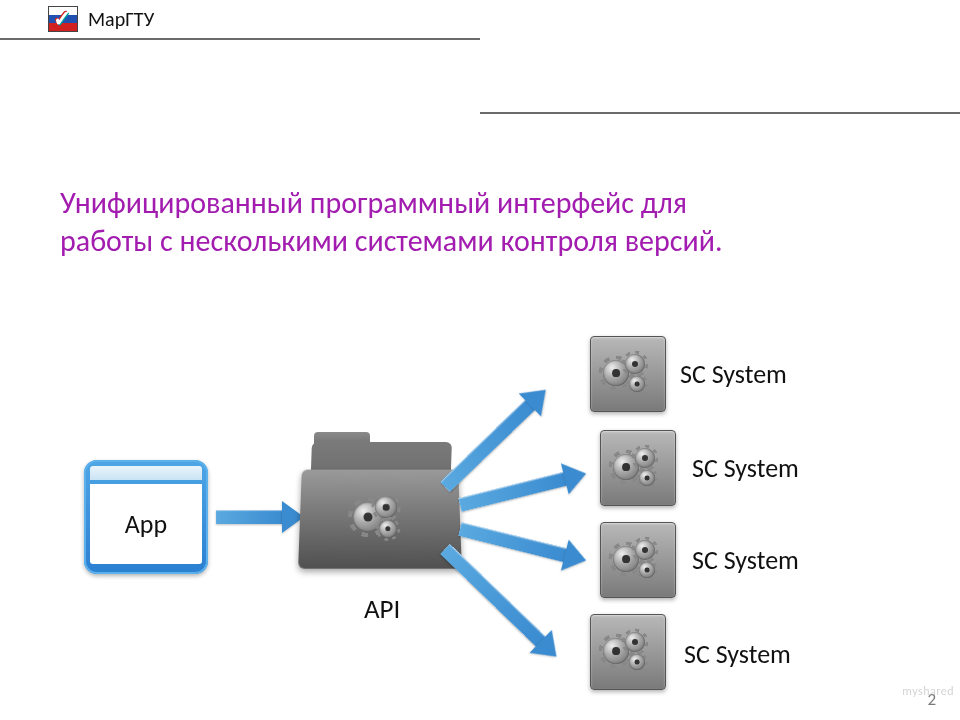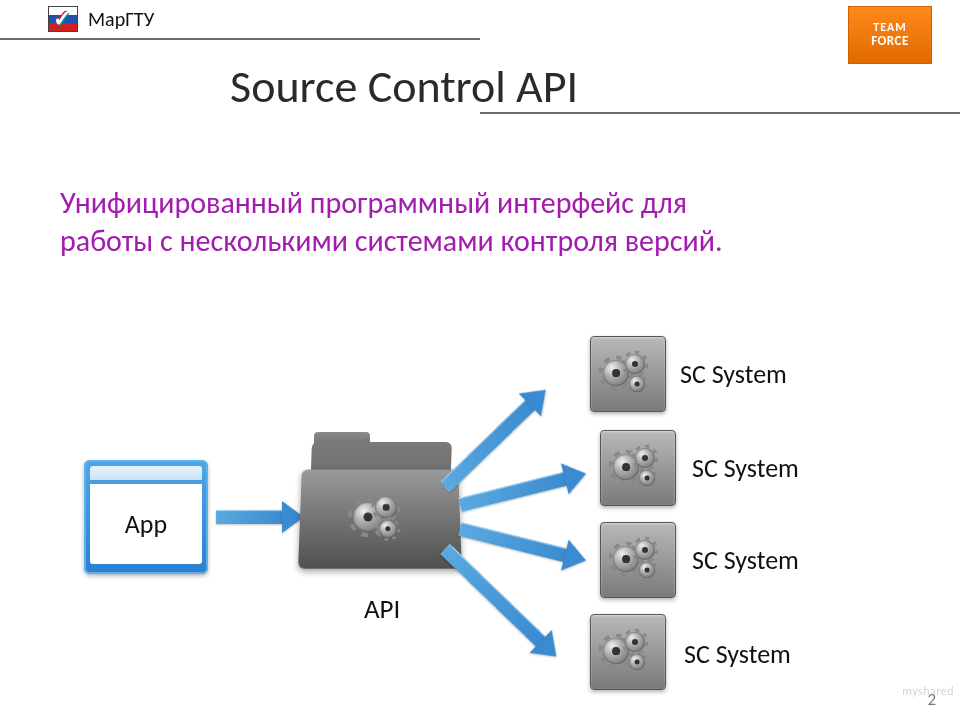--- a/index.html
+++ b/index.html
@@ -108,21 +108,21 @@
     height: 400px;
   }
   
   .app-box {
     position: absolute;
     left: 84px;
     top: 148px;
     width: 124px;
     height: 114px;
     background: linear-gradient(to bottom, #4ea6e6, #2a7fd1);
-    border-radius: 6px;
+    border-radius: 13px;
     box-shadow: inset 0 0 0 2px #5cb0ec, 0 2px 4px rgba(0,0,0,.3);
     padding: 6px;
   }
   .app-box .topbar {
     height: 14px;
     background: linear-gradient(to bottom, #eaf4fb, #c9e3f4);
     border-radius: 3px 3px 0 0;
     margin-bottom: 4px;
   }
   .app-box .inner {
@@ -276,26 +276,21 @@
 </style>
 </head>
 <body>
 
 <div class="header">
   <div class="logo-left">
     <div class="logo-box"></div>
     <div class="uni-name">МарГТУ</div>
   </div>
   <div class="title-line"></div>
-  <div class="slide-title">Source Control API</div>
   <div class="title-line2"></div>
-  <div class="logo-right">
-    <span class="tl">TEAM</span>
-    <span class="vf">FORCE</span>
-  </div>
 </div>
 
 <div class="body-text">Унифицированный программный интерфейс для работы с несколькими системами контроля версий.</div>
 
 <div class="diagram">
 
   <div class="app-box">
     <div class="topbar"></div>
     <div class="inner">App</div>
   </div>

